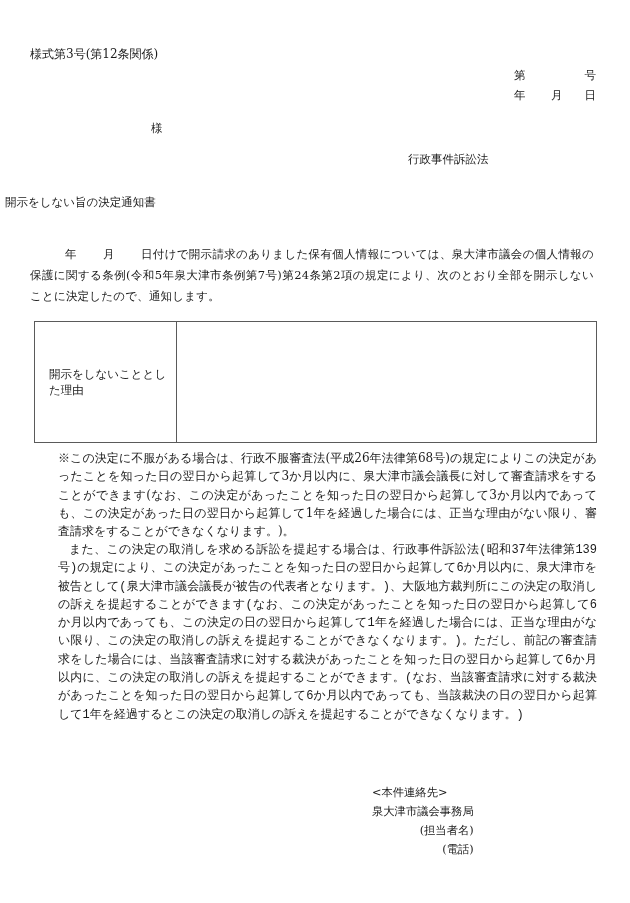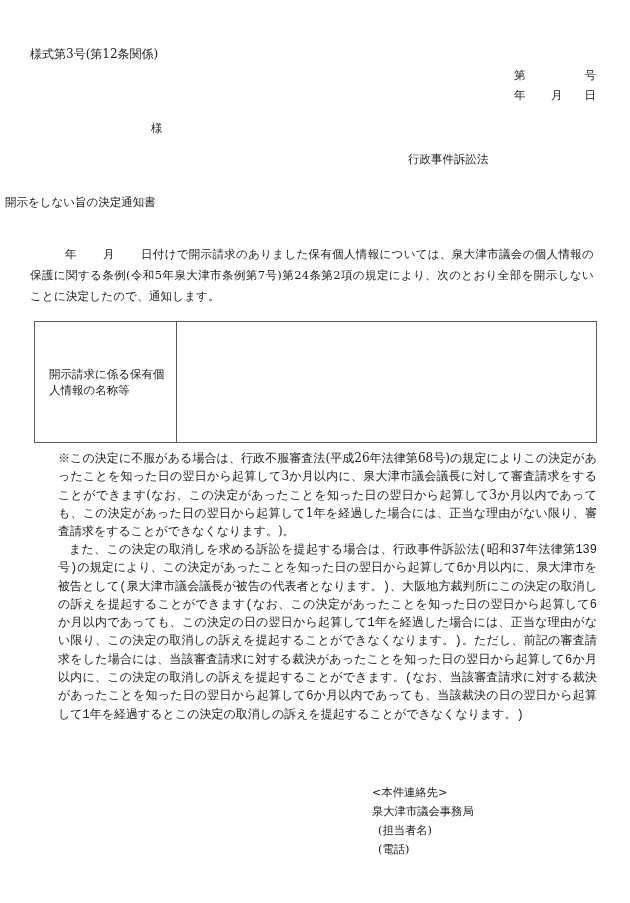--- a/index.html
+++ b/index.html
@@ -31,21 +31,21 @@
   table.info tr.r1 { height: 34px; }
   table.info tr.r2 { height: 87px; }
   .notice {
     position: absolute; left: 58px; width: 539px; line-height: 18.3px;
     white-space: normal; text-align: justify; font-size: 12px;
   }
   .notice1 { top: 449px; }
   .notice2 { top: 541px; text-indent: 11px; font-family: Liberation Mono, monospace; }
   .contact { left: 372px; top: 783px; line-height: 19px; font-size: 11.3px; }
   .contact div { white-space: nowrap; }
-  .contact .indent { padding-left: 6px; }
+  .contact .indent { padding-left: 6px; text-align: right; }
 </style>
 </head>
 <body>
 
 <div class="abs form-no">様式第3号(第12条関係)</div>
 
 <div class="abs doc-no">
   <span style="left:0">第</span>
   <span style="right:0">号</span>
 </div>
@@ -61,22 +61,22 @@
 <div class="abs sender">行政事件訴訟法</div>
 
 <div class="abs title">開示をしない旨の決定通知書</div>
 
 <div class="intro">
   <span class="gap" style="width:35px"></span><span>年</span><span class="gap" style="width:26px"></span><span>月</span><span class="gap" style="width:26px"></span><span>日付けで開示請求のありました保有個人情報については、泉大津市議会の個人情報の保護に関する条例(令和5年泉大津市条例第7号)第24条第2項の規定により、次のとおり全部を開示しないことに決定したので、通知します。</span>
 </div>
 
 <table class="info">
   <tbody>
-      <tr class="r1">
-    <td class="label">開示請求に係る保有個人情報の名称等</td>
+  <tr class="r2">
+    <td class="label">開示をしないこととした理由</td>
     <td></td>
   </tr>
 </tbody>
   </table>
 
 <div class="notice notice1">※この決定に不服がある場合は、行政不服審査法(平成26年法律第68号)の規定によりこの決定があったことを知った日の翌日から起算して3か月以内に、泉大津市議会議長に対して審査請求をすることができます(なお、この決定があったことを知った日の翌日から起算して3か月以内であっても、この決定があった日の翌日から起算して1年を経過した場合には、正当な理由がない限り、審査請求をすることができなくなります。)。</div>
 <div class="notice notice2">また、この決定の取消しを求める訴訟を提起する場合は、行政事件訴訟法(昭和37年法律第139号)の規定により、この決定があったことを知った日の翌日から起算して6か月以内に、泉大津市を被告として(泉大津市議会議長が被告の代表者となります。)、大阪地方裁判所にこの決定の取消しの訴えを提起することができます(なお、この決定があったことを知った日の翌日から起算して6か月以内であっても、この決定の日の翌日から起算して1年を経過した場合には、正当な理由がない限り、この決定の取消しの訴えを提起することができなくなります。)。ただし、前記の審査請求をした場合には、当該審査請求に対する裁決があったことを知った日の翌日から起算して6か月以内に、この決定の取消しの訴えを提起することができます。(なお、当該審査請求に対する裁決があったことを知った日の翌日から起算して6か月以内であっても、当該裁決の日の翌日から起算して1年を経過するとこの決定の取消しの訴えを提起することができなくなります。)</div>
 
 <div class="abs contact">
   <div>&lt;本件連絡先&gt;</div>

